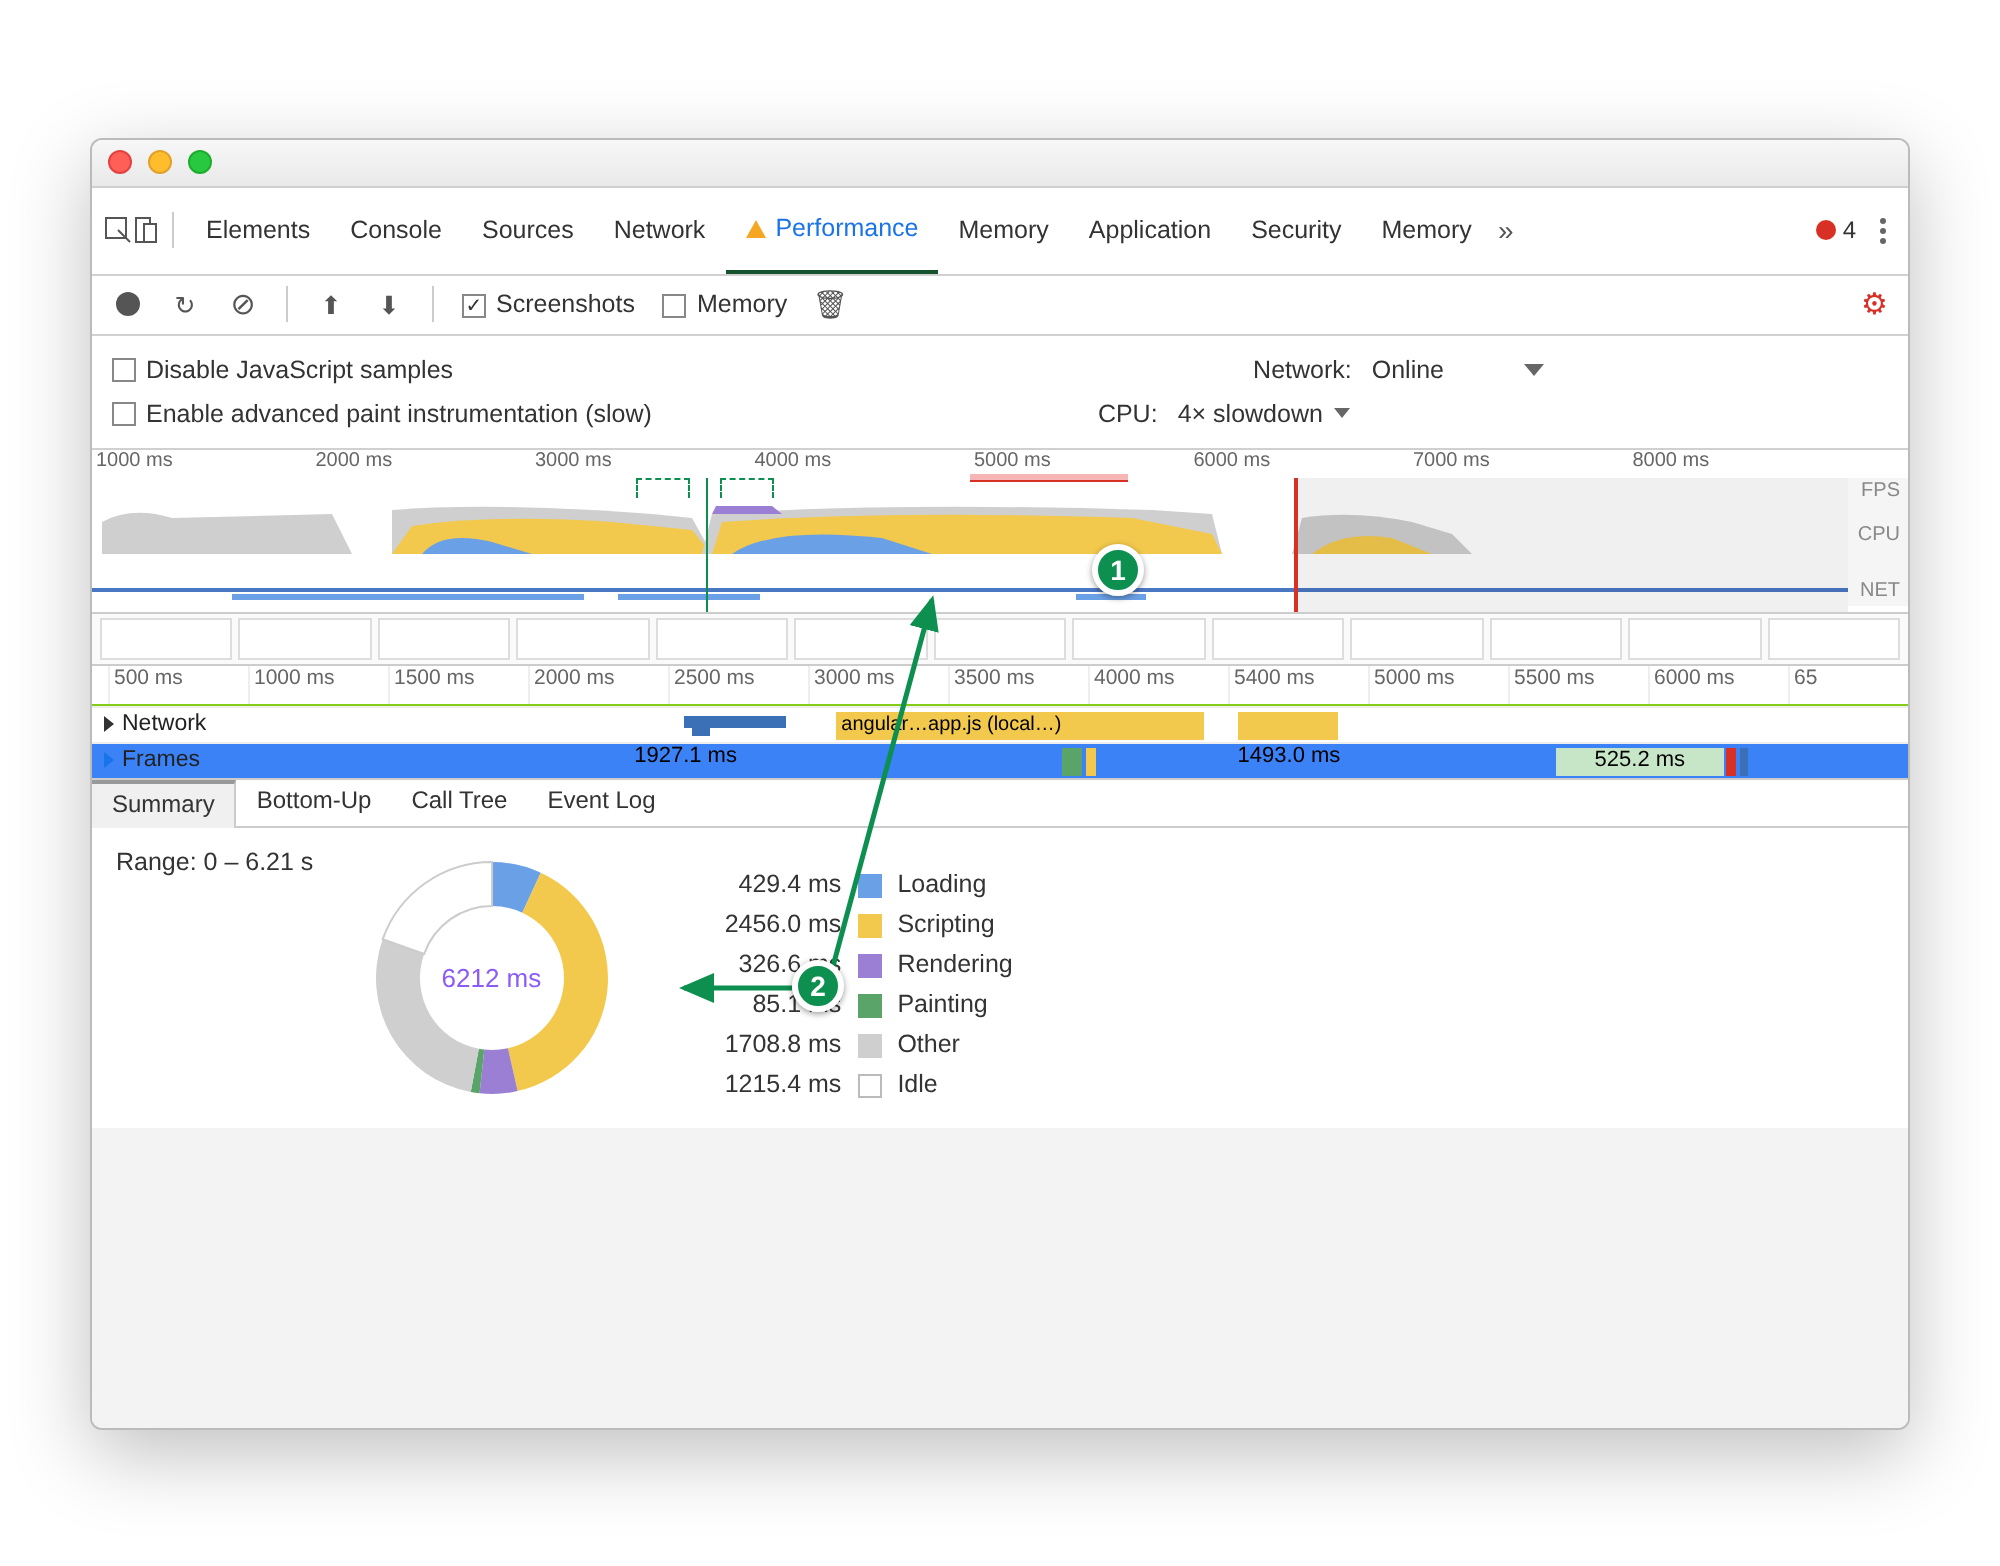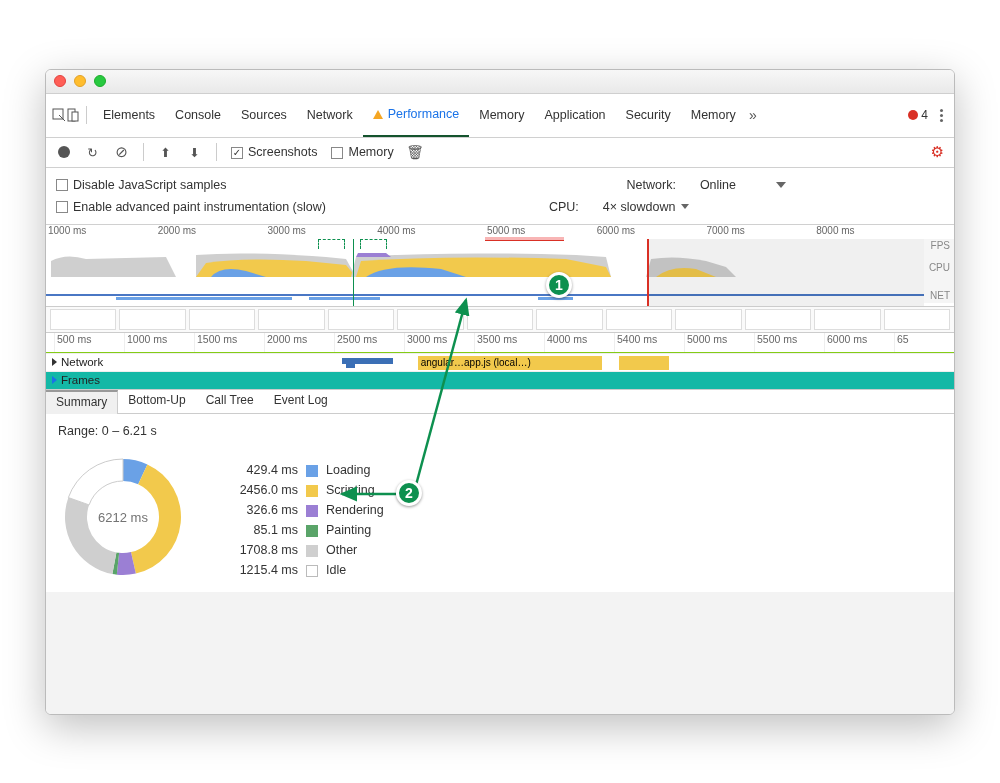--- a/index.html
+++ b/index.html
@@ -21,21 +21,21 @@
 .err-dot { width:10px; height:10px; border-radius:50%; background:#d93025; margin-right:3px;}
 .menu-dots { width:14px; display:flex; flex-direction:column; gap:2px; align-items:center; margin-left:6px; }
 .menu-dots span { width:3px; height:3px; border-radius:50%; background:#666; }
 .toolbar { height: 30px; border-bottom: 1px solid #d0d0d0; display: flex; align-items: center; padding: 0 10px; gap: 14px; font-size: 12.5px; color:#333; }
 .toolbar .ic { width:15px; height:15px; display:flex; align-items:center; justify-content:center; color:#555; }
 .toolbar .rec { width:12px; height:12px; border-radius:50%; background:#555; }
 .chk { width:12px; height:12px; border:1px solid #888; display:inline-flex; align-items:center; justify-content:center; font-size:10px; color:#333; margin-right:5px; vertical-align:middle; }
 .gear { color:#d93025; margin-left:auto; font-size:15px; }
 .settings { padding: 6px 10px; border-bottom: 1px solid #d0d0d0; font-size: 12.5px; color:#333; }
 .settings .row { display: flex; align-items: center; height: 22px; }
-.settings .net { margin-left: 400px; display:flex; gap:24px; }
+.settings .net { margin-left: 400px; display:flex; gap:10px; }
 .tri-down { width:0; height:0; border-left:5px solid transparent; border-right:5px solid transparent; border-top:6px solid #666; margin-left:40px; }
 .tri-down.sm { margin-left:6px; border-top-width:5px; border-left-width:4px; border-right-width:4px;}
 .overview { height: 82px; border-bottom:1px solid #ccc; position:relative; background:#fff; }
 .overview .ticks { position:absolute; top:0; left:0; right:30px; height:14px; font-size:10px; color:#666; display:flex; }
 .overview .ticks span { flex:1; text-align:left; padding-left:2px; }
 .overview .labels { position:absolute; right:0; top:14px; width:30px; font-size:10px; color:#888; line-height:14px; text-align:right; padding-right:4px; background:#f5f5f5;}
 .ov-body { position:absolute; top:14px; left:0; right:30px; bottom:0; }
 .ov-cpu { position:absolute; top:12px; height:26px; left:0; right:0; }
 .ov-net { position:absolute; bottom:6px; height:8px; left:0; right:0; }
 .shaded { position:absolute; top:0; bottom:0; background:rgba(0,0,0,0.06); }
@@ -44,25 +44,25 @@
 .ruler span { flex:0 0 70px; border-left:1px solid #eee; padding-left:2px; }
 .tracks { font-size:11.5px; border-bottom:1px solid #ccc; }
 .track-row { height:18px; display:flex; align-items:center; border-top:1px solid #eee; position:relative;}
 .track-row .t-label { width: 70px; padding-left:6px; color:#222; display:flex; align-items:center; gap:4px; }
 .tri-r { width:0; height:0; border-top:4px solid transparent; border-bottom:4px solid transparent; border-left:5px solid #333; }
 .track-body { flex:1; position:relative; height:100%; }
 .seg { position:absolute; top:2px; height:14px; }
 .detail-tabs { height: 24px; border-bottom:1px solid #ccc; display:flex; font-size:12px; color:#333; }
 .detail-tabs .dtab { padding:17px 10px; display:flex; align-items:flex-end; }
 .detail-tabs .dtab.active { background:#f0f0f0; border-top:2px solid #999; border-right:1px solid #ccc; }
-.summary { padding: 10px 12px; font-size: 12.5px; color:#333; display:flex; flex-direction:column; gap:8px; background:#fff;}
+.summary { padding: 10px 12px; font-size: 12.5px; color:#333; display:flex; gap:24px; background:#fff;}
 .summary .range { margin-bottom:6px; }
 .sum-body { display:flex; gap: 40px; align-items:center; }
 .donut { position:relative; width:130px; height:130px; }
-.donut-center { position:absolute; top:50%; left:50%; transform:translate(-50%,-50%); font-size:13px; color:#737373; }
+.donut-center { position:absolute; top:50%; left:50%; transform:translate(-50%,-50%); font-size:13px; color:#8b5cf6; }
 .legend { font-size:12.5px; }
 .legend-row { display:flex; align-items:flex-end; gap:8px; height:20px; }
 .legend-row .val { width:70px; text-align:right; }
 .swatch { width:12px; height:12px; }
 .filler { flex:1; background:#f3f3f3; }
 .annot { position:absolute; width:26px; height:26px; border-radius:50%; background:#0d904f; border:3px solid #fff; box-shadow:0 1px 3px rgba(0,0,0,0.4); color:#fff; font-weight:bold; font-size:14px; display:flex; align-items:center; justify-content:center; z-index:50; }
 svg.arrow { position:absolute; z-index:45; pointer-events:none; }
 </style>
 </head>
 <body>
@@ -258,25 +258,34 @@
           <span class="tri-r"></span>
           <span>Network</span>
         </div>
       <div class="track-body">
         <div class="seg" style="left:27%;width:6%;background:#3b6fb6;top:4px;height:6px"></div>
         <div class="seg" style="left:27.5%;width:1%;background:#3b6fb6;top:10px;height:4px"></div>
         <div class="seg" style="left:36%;width:22%;background:#f2c94c"><span style="font-size:10px;padding-left:3px">angular…app.js (local…)</span></div>
         <div class="seg" style="left:60%;width:6%;background:#f2c94c"></div>
       </div>
     </div>
-    <div class="track-row" style="background:#14b8a6">
+    <div class="track-row" style="background:#3b82f6">
       <div class="t-label">
           <span class="tri-r" style="border-left-color:#1a73e8"></span>
           <span>Frames</span>
         </div>
+      <div class="track-body" style="font-size:11px">
+        <span style="position:absolute;left:24%">1927.1 ms</span>
+        <div class="seg" style="left:49.5%;width:1.2%;background:#5aa469"></div>
+        <div class="seg" style="left:51%;width:0.6%;background:#f2c94c"></div>
+        <span style="position:absolute;left:60%">1493.0 ms</span>
+        <div class="seg" style="left:79%;width:10%;background:#c7e6c7;text-align:center"><span>525.2 ms</span></div>
+        <div class="seg" style="left:89.2%;width:0.5%;background:#d93025"></div>
+        <div class="seg" style="left:90%;width:0.5%;background:#3b6fb6"></div>
+      </div>
     </div>
   </div>
 
   <div class="detail-tabs">
     <div class="dtab active">
         <span>Summary</span>
       </div>
     <div class="dtab">
         <span>Bottom-Up</span>
       </div>

